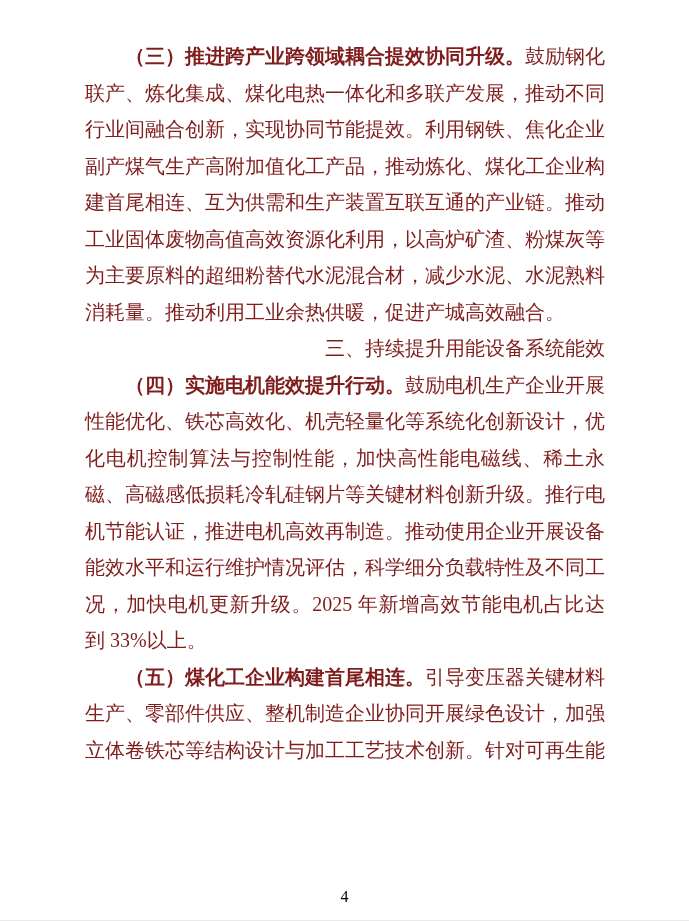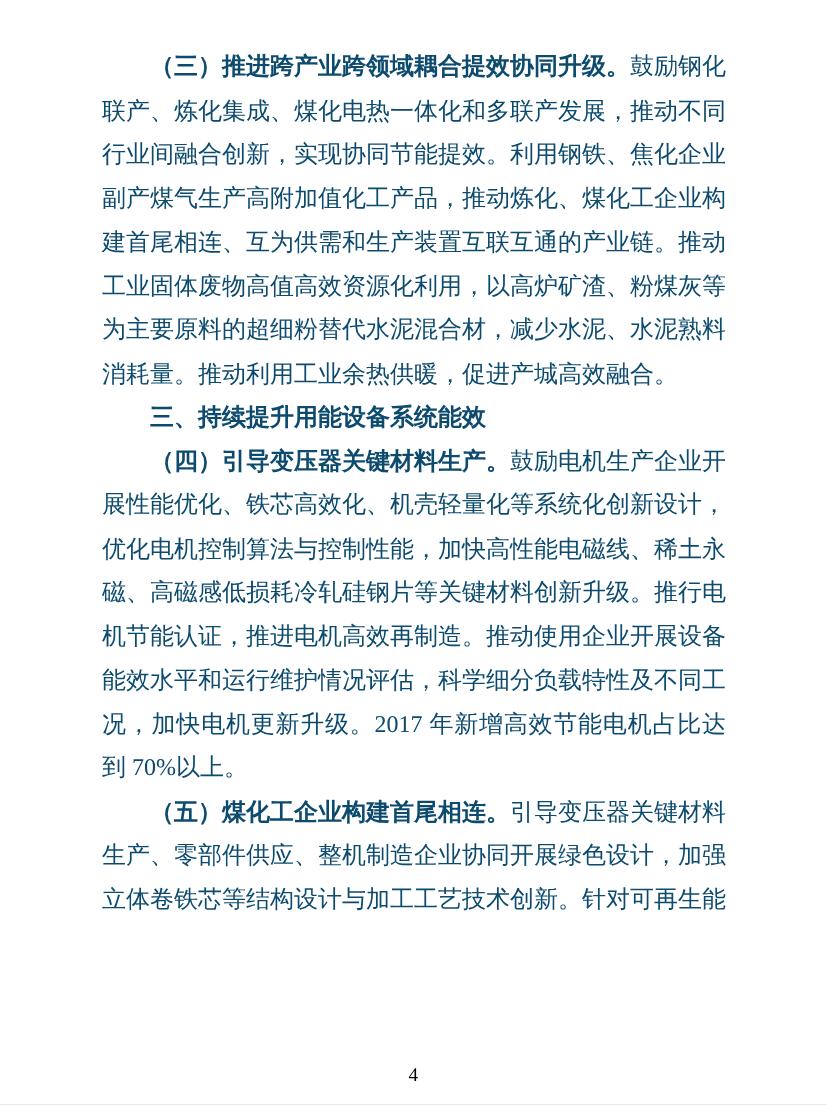--- a/index.html
+++ b/index.html
@@ -26,26 +26,26 @@
   }
   .content p {
     margin: 0;
     font-size: 20px;
     line-height: 36.5px;
     text-align: justify;
     text-justify: inter-character;
     text-indent: 2em;
     letter-spacing: 0;
     word-break: break-all;
-    color: #0c4a6e;
+    color: #7f1d1d;
   }
   .content p.heading {
-    font-weight: bold;
+    font-weight: normal;
     font-family: "Liberation Sans", "DejaVu Sans", sans-serif;
-    text-align: left;
+    text-align: right;
   }
   .content .lead {
     font-weight: bold;
   }
   .footer {
     position: absolute;
     left: 0;
     right: 0;
     bottom: 14px;
     text-align: center;
@@ -55,17 +55,17 @@
     color: #000000;
   }
 </style>
 </head>
 <body>
 
 <div class="page">
   <div class="content" id="document-body">
       <p class="body"><span class="lead">（三）推进跨产业跨领域耦合提效协同升级。</span><span>鼓励钢化联产、炼化集成、煤化电热一体化和多联产发展，推动不同行业间融合创新，实现协同节能提效。利用钢铁、焦化企业副产煤气生产高附加值化工产品，推动炼化、煤化工企业构建首尾相连、互为供需和生产装置互联互通的产业链。推动工业固体废物高值高效资源化利用，以高炉矿渣、粉煤灰等为主要原料的超细粉替代水泥混合材，减少水泥、水泥熟料消耗量。推动利用工业余热供暖，促进产城高效融合。</span></p>
       <p class="heading"><span>三、持续提升用能设备系统能效</span></p>
-      <p class="body"><span class="lead">（四）引导变压器关键材料生产。</span><span>鼓励电机生产企业开展性能优化、铁芯高效化、机壳轻量化等系统化创新设计，优化电机控制算法与控制性能，加快高性能电磁线、稀土永磁、高磁感低损耗冷轧硅钢片等关键材料创新升级。推行电机节能认证，推进电机高效再制造。推动使用企业开展设备能效水平和运行维护情况评估，科学细分负载特性及不同工况，加快电机更新升级。2017 年新增高效节能电机占比达到 70%以上。</span></p>
+      <p class="body"><span class="lead">（四）实施电机能效提升行动。</span><span>鼓励电机生产企业开展性能优化、铁芯高效化、机壳轻量化等系统化创新设计，优化电机控制算法与控制性能，加快高性能电磁线、稀土永磁、高磁感低损耗冷轧硅钢片等关键材料创新升级。推行电机节能认证，推进电机高效再制造。推动使用企业开展设备能效水平和运行维护情况评估，科学细分负载特性及不同工况，加快电机更新升级。2025 年新增高效节能电机占比达到 33%以上。</span></p>
       <p class="body"><span class="lead">（五）煤化工企业构建首尾相连。</span><span>引导变压器关键材料生产、零部件供应、整机制造企业协同开展绿色设计，加强立体卷铁芯等结构设计与加工工艺技术创新。针对可再生能</span></p>
     </div>
   <div class="footer">4</div>
 </div>
 
 </body></html>

